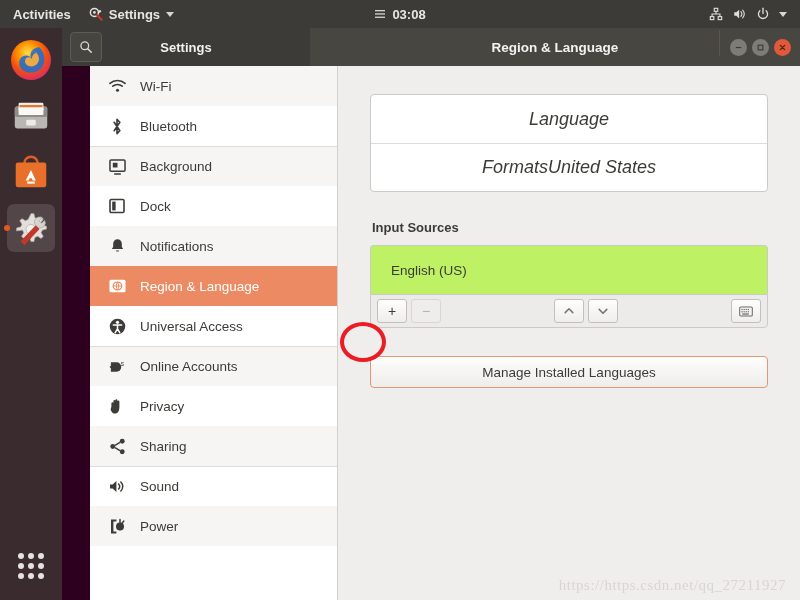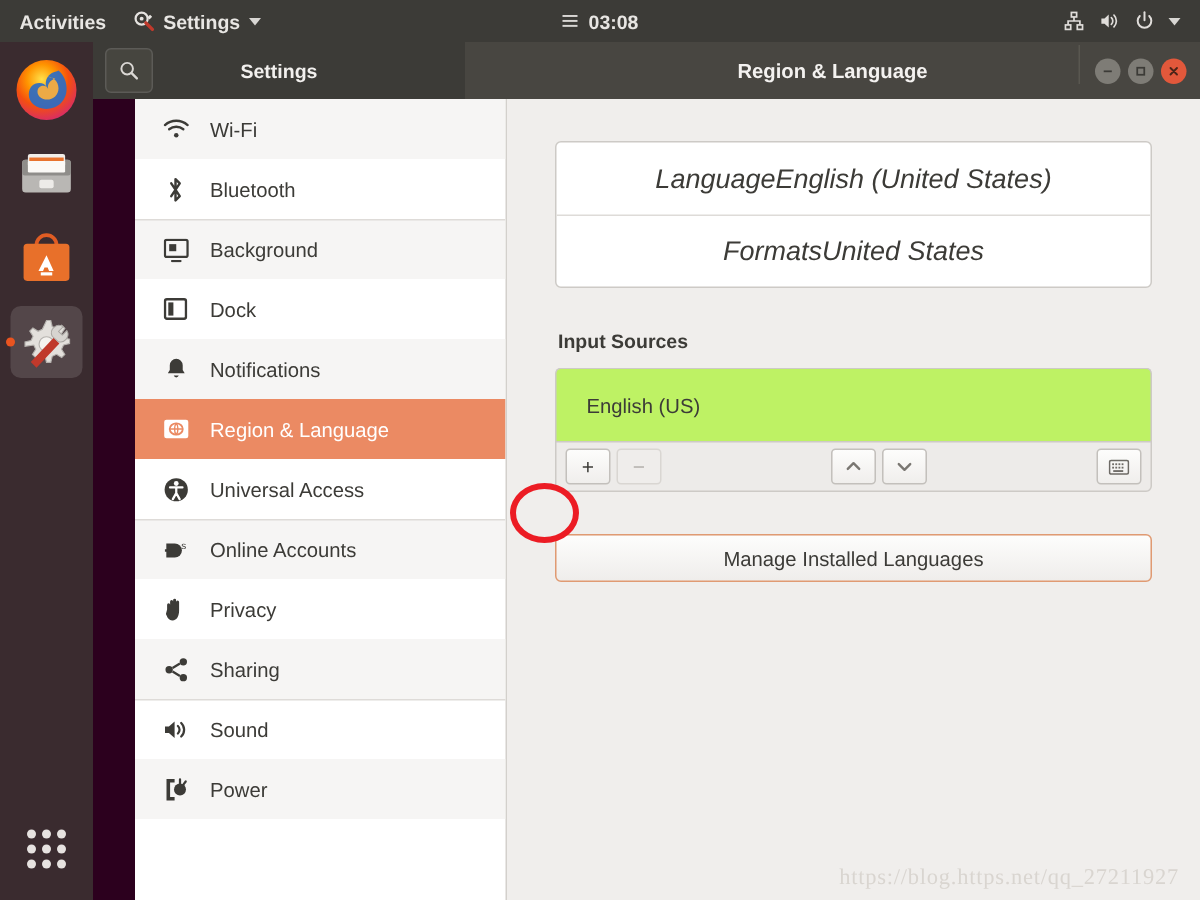--- a/index.html
+++ b/index.html
@@ -421,21 +421,20 @@
         <span>Power</span>
       </div>
 
     </div>
 
     <div id="main">
 
       <div class="card">
         <div class="card-row">
           <span>Language</span>
-          <span class="val">English (United States)</span>
         </div>
         <div class="card-row">
           <span>Formats</span>
           <span class="val">United States</span>
         </div>
       </div>
 
       <div class="sect-title">Input Sources</div>
 
       <div class="list-card">
@@ -483,13 +482,13 @@
 
       <div class="manage-btn">
         <span>Manage Installed Languages</span>
       </div>
 
     </div>
   </div>
 </div>
 
 <div id="annot"></div>
-<div id="watermark">https://blog.https.net/qq_27211927</div>
+<div id="watermark">https://https.csdn.net/qq_27211927</div>
 
 </body></html>

